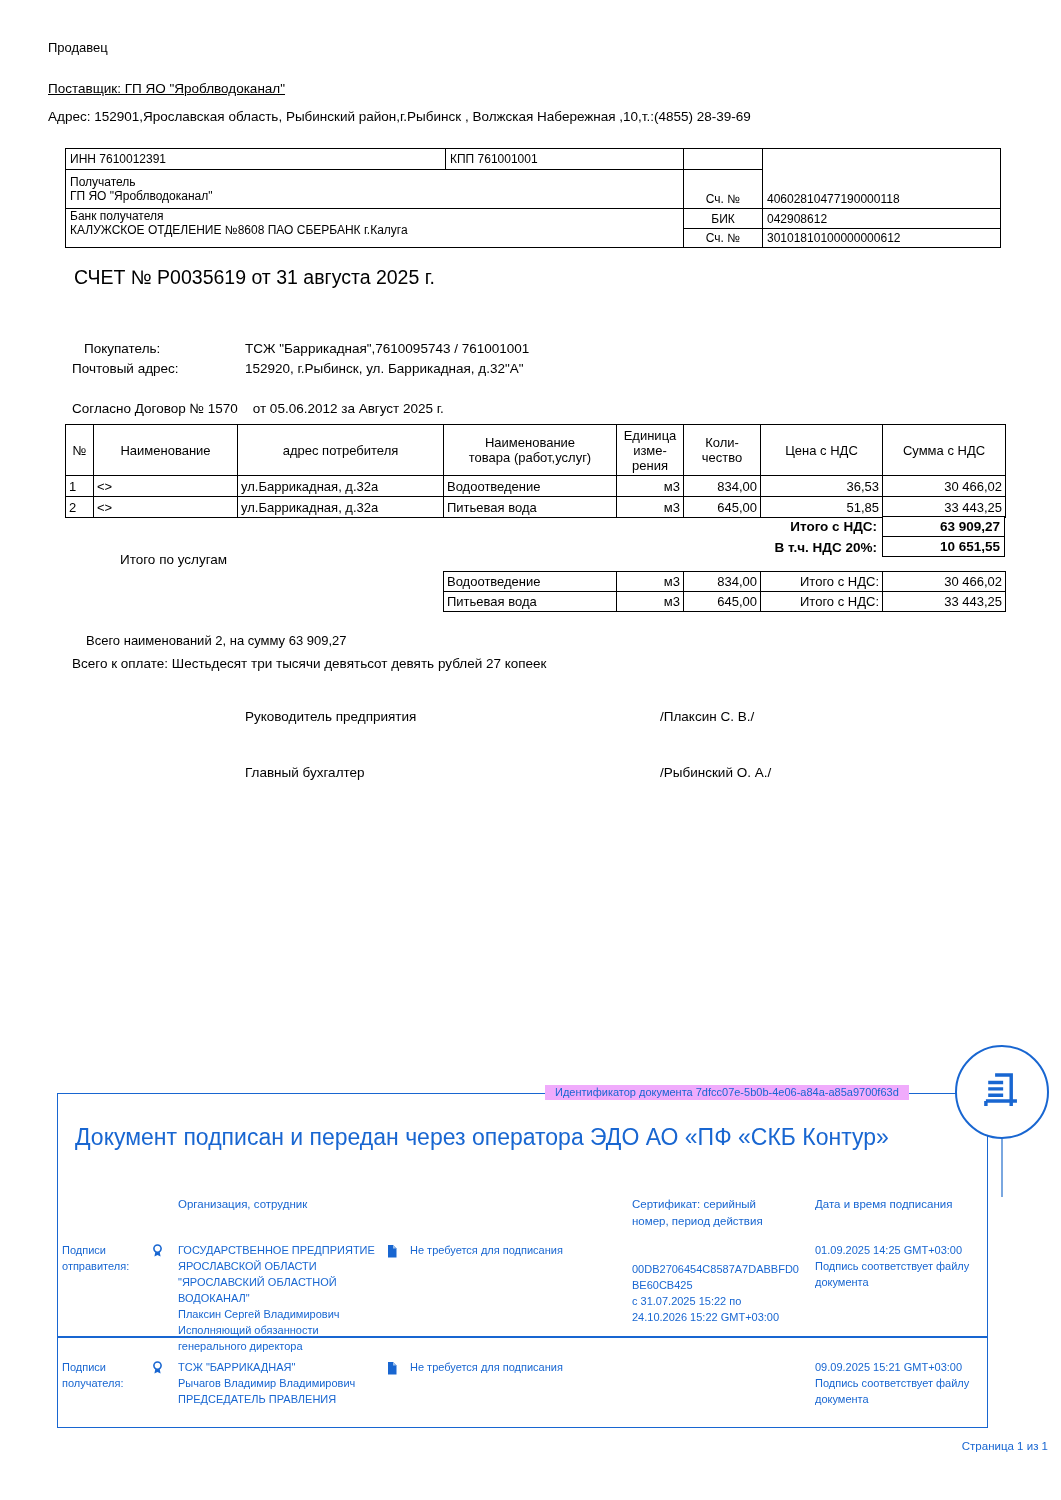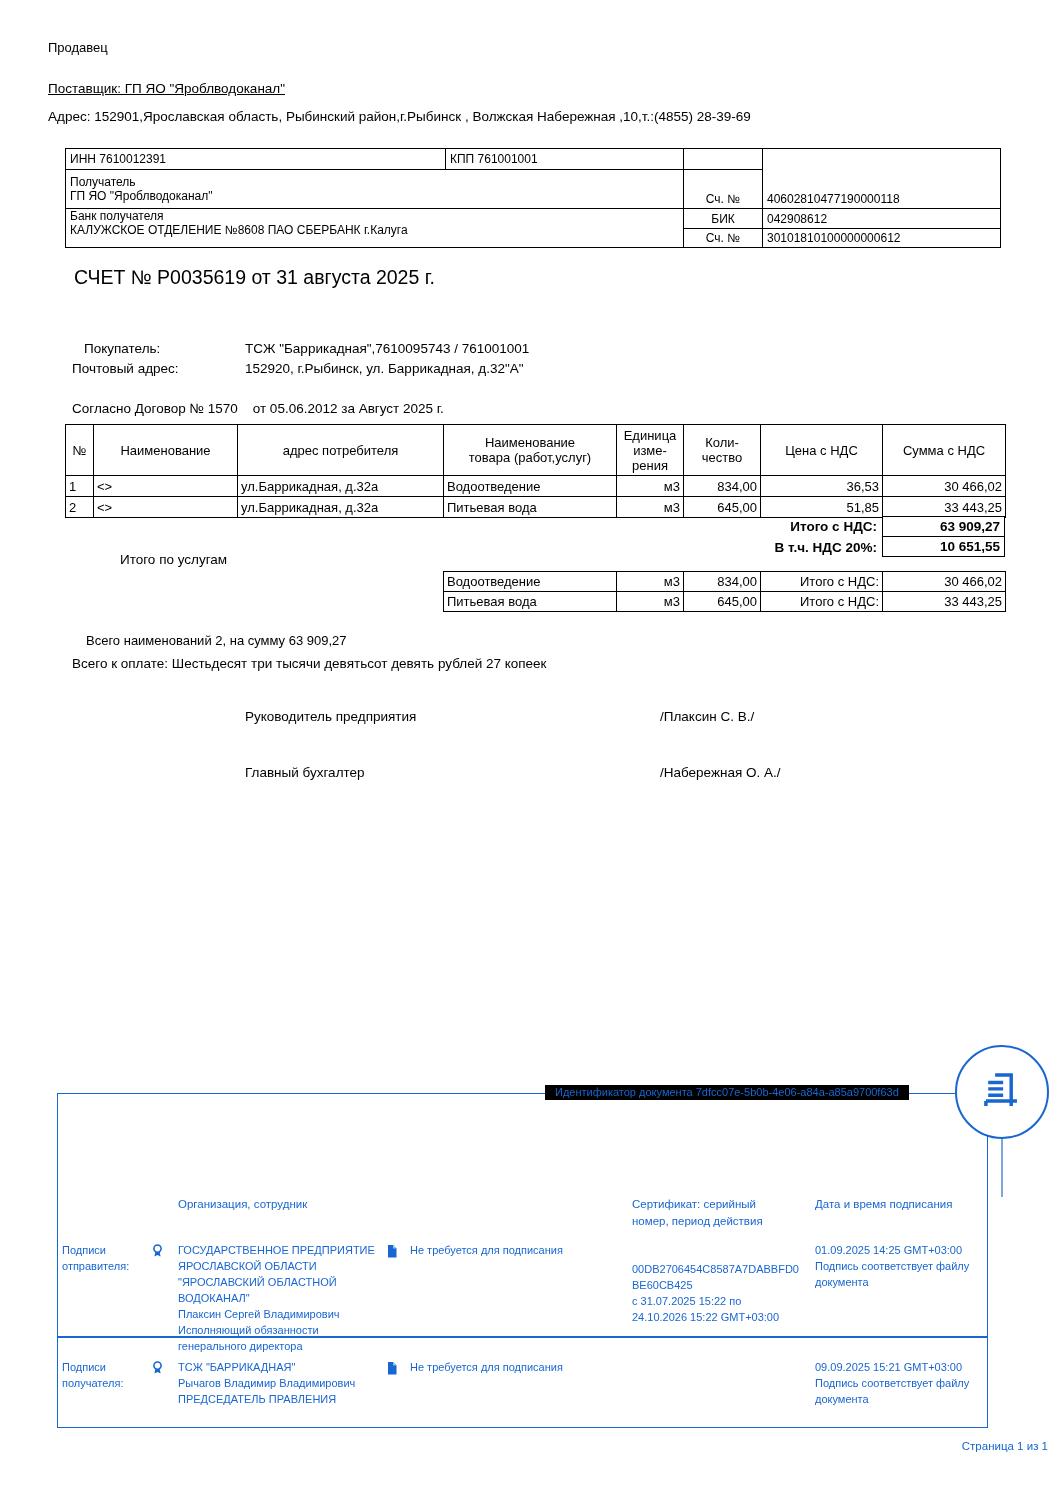--- a/index.html
+++ b/index.html
@@ -27,21 +27,21 @@
 
   .totbox{border:1px solid #000;font-weight:bold;font-size:13.5px;text-align:right;
           padding:0 4px;line-height:20px;box-sizing:border-box;background:#fff;}
   .totlab{font-weight:bold;font-size:13.5px;text-align:right;line-height:20px;}
 
   
   .edo-box{border:1px solid #1866d1;box-sizing:border-box;}
   .edo-small{font-size:11px;line-height:16px;color:#1866d1;}
   .edo-head{font-size:11.5px;line-height:17px;color:#1866d1;}
   .edo-title{font-size:23px;color:#1866d1;}
-  .ident{font-size:11px;color:#1866d1;background:#000000;padding:0 10px;line-height:15px;}
+  .ident{font-size:11px;color:#1866d1;background:#f0abfc;padding:0 10px;line-height:15px;}
   .divider{background:#1866d1;}
   .logo-circle{box-sizing:border-box;border:2.5px solid #1866d1;border-radius:50%;background:#fff;
                display:flex;align-items:center;justify-content:center;}
   .vline{background:#7aa7e0;}
   .icon-cell{display:inline-block;}
 </style>
 </head>
 <body>
 
 <div class="page">
@@ -174,36 +174,37 @@
     </tr>
   </tbody>
     </table>
 
   <div class="abs t13" style="left:86px;top:633px;">Всего наименований 2, на сумму 63 909,27</div>
   <div class="abs b t135" style="left:72px;top:656px;">Всего к оплате: Шестьдесят три тысячи девятьсот девять рублей 27 копеек</div>
 
   <div class="abs t135" style="left:245px;top:709px;">Руководитель предприятия</div>
   <div class="abs t135" style="left:660px;top:709px;">/Плаксин С. В./</div>
   <div class="abs t135" style="left:245px;top:765px;">Главный бухгалтер</div>
-  <div class="abs t135" style="left:660px;top:765px;">/Набережная О. А./</div>
+  <div class="abs t135" style="left:660px;top:765px;">/Рыбинский О. А./</div>
 
   <div class="abs edo-box" style="left:57px;top:1093px;width:931px;height:335px;"></div>
   <div class="abs ident" style="left:545px;top:1085px;z-index:3;">Идентификатор документа 7dfcc07e-5b0b-4e06-a84a-a85a9700f63d</div>
 
   <div class="abs vline" style="left:1001px;top:1139px;width:1.5px;height:58px;z-index:2;"></div>
   <div class="abs logo-circle" style="left:955px;top:1045px;width:94px;height:94px;z-index:4;">
     <span class="icon-cell">
       <svg width="46" height="46" viewBox="0 0 40 40" fill="none">
         <path d="M14 7 H28 V34" stroke="#1866d1" stroke-width="3"></path>
         <path d="M8 13.5 H21 M8 19 H21 M8 24.5 H21" stroke="#1866d1" stroke-width="3"></path>
         <path d="M6 29.5 H33 M6 29.5 V34" stroke="#1866d1" stroke-width="3"></path>
       </svg>
     </span>
   </div>
 
+  <div class="abs edo-title" style="left:75px;top:1124px;z-index:2;">Документ подписан и передан через оператора ЭДО АО «ПФ «СКБ Контур»</div>
 
   <div class="abs edo-head" style="left:178px;top:1196px;width:215px;">Организация, сотрудник</div>
   <div class="abs edo-head pre" style="left:632px;top:1196px;width:185px;">Сертификат: серийный
 номер, период действия</div>
   <div class="abs edo-head" style="left:815px;top:1196px;width:165px;">Дата и время подписания</div>
 
   <div class="abs edo-small pre" style="left:62px;top:1242px;width:86px;">Подписи
 отправителя:</div>
   <span class="abs icon-cell" style="left:152px;top:1244px;">
     <svg width="11" height="14" viewBox="0 0 11 14">

